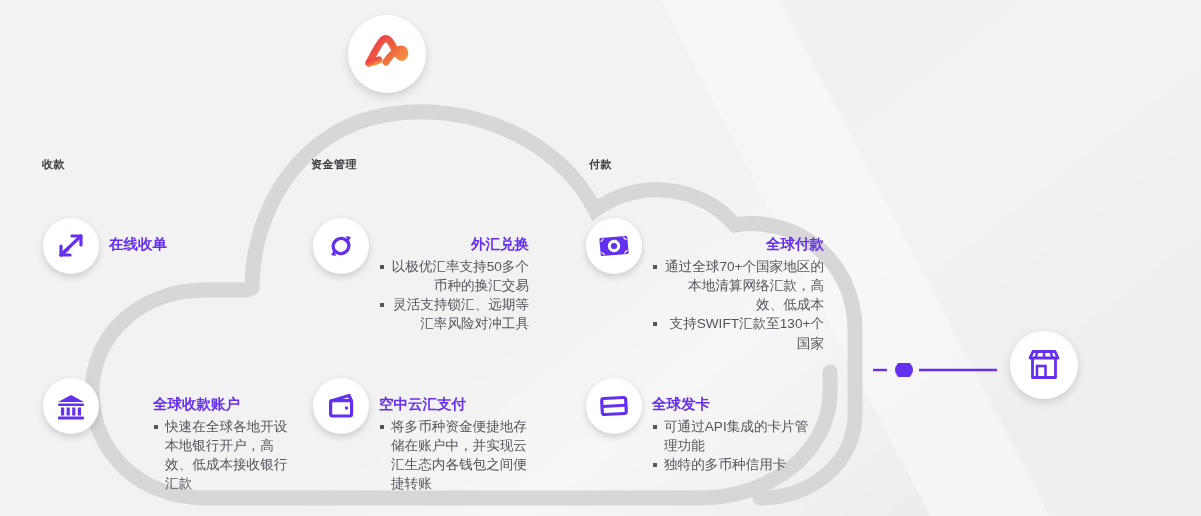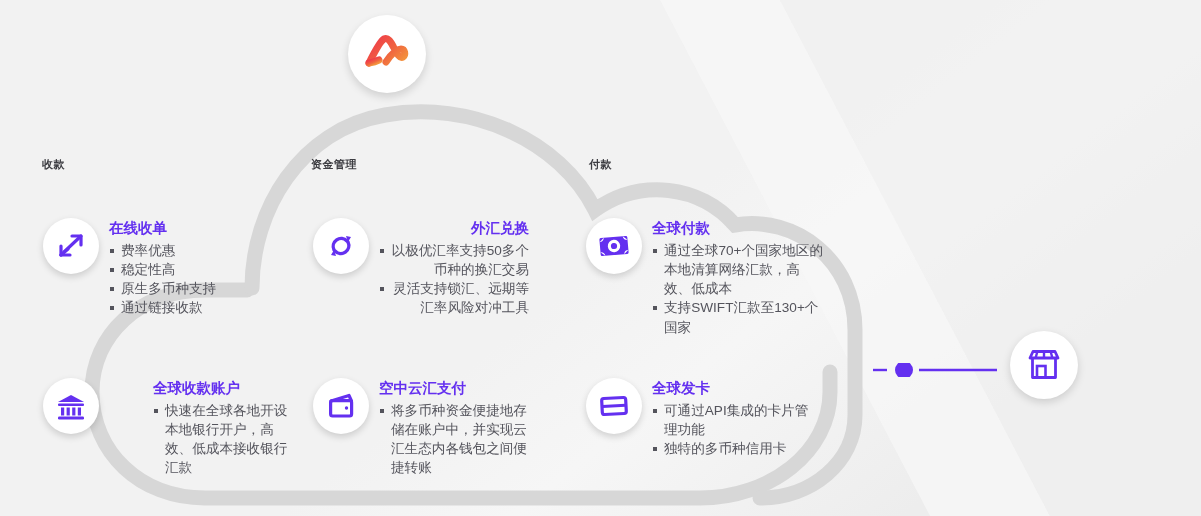--- a/index.html
+++ b/index.html
@@ -52,20 +52,21 @@
     box-shadow: 0 3px 7px rgba(0,0,0,0.16);
     display: flex;
     align-items: center;
     justify-content: center;
     flex: 0 0 56px;
   }
   .icon-badge svg { display: block; }
   .feature-body {
     margin-left: 10px;
     padding-top: 1px;
+    margin-top: 16px;
   }
   .feature-title {
     font-size: 14.5px;
     font-weight: bold;
     color: #6430f0;
     line-height: 1.35;
     white-space: nowrap;
     margin-bottom: 2px;
   }
   .bullets {
@@ -196,26 +197,20 @@
       <svg width="32" height="32" viewBox="0 0 32 32" fill="none" stroke="#6430f0" stroke-width="3.2" stroke-linecap="round" stroke-linejoin="round">
         <path d="M17 6 L26 6 L26 15"></path>
         <path d="M26 6 L9 22"></path>
         <path d="M6 25 L6 16"></path>
         <path d="M6 25 L15 25"></path>
         <path d="M6 25 L13 19"></path>
       </svg>
     </div>
     <div class="feature-body">
       <div class="feature-title">在线收单</div>
-      <ul class="bullets">
-        <li>费率优惠</li>
-        <li>稳定性高</li>
-        <li>原生多币种支持</li>
-        <li>通过链接收款</li>
-      </ul>
     </div>
   </div>
 
   <div class="feature" style="left:313px; top:218px; width:220px;">
     <div class="icon-badge">
       <svg width="32" height="32" viewBox="0 0 32 32" fill="none" stroke="#6430f0" stroke-width="3.4" stroke-linecap="round" stroke-linejoin="round">
         <path d="M9 20 A8 8 0 0 1 22 11"></path>
         <path d="M23 12 L26 7 L21 6 Z" fill="#6430f0" stroke="none"></path>
         <path d="M23 12 A8 8 0 0 1 10 21"></path>
         <path d="M9 20 L6 25 L11 26 Z" fill="#6430f0" stroke="none"></path>
@@ -237,21 +232,21 @@
           <rect x="3" y="8" width="28" height="18" rx="1.5" fill="#6430f0"></rect>
           <circle cx="17" cy="17" r="6.2" fill="#ffffff"></circle>
           <circle cx="17" cy="17" r="3.1" fill="#6430f0"></circle>
           <path d="M3 12 A4.5 4.5 0 0 0 7.5 8 Z" fill="#ffffff"></path>
           <path d="M31 12 A4.5 4.5 0 0 1 26.5 8 Z" fill="#ffffff"></path>
           <path d="M3 22 A4.5 4.5 0 0 1 7.5 26 Z" fill="#ffffff"></path>
           <path d="M31 22 A4.5 4.5 0 0 0 26.5 26 Z" fill="#ffffff"></path>
         </g>
       </svg>
     </div>
-    <div class="feature-body" style="width:172px;">
+    <div class="feature-body" style="width:172px;text-align:right;">
       <div class="feature-title">全球付款</div>
       <ul class="bullets">
         <li>通过全球70+个国家地区的本地清算网络汇款，高效、低成本</li>
         <li>支持SWIFT汇款至130+个国家</li>
       </ul>
     </div>
   </div>
 
   <div class="feature" style="left:43px; top:378px; width:245px;gap:44px;">
     <div class="icon-badge">

